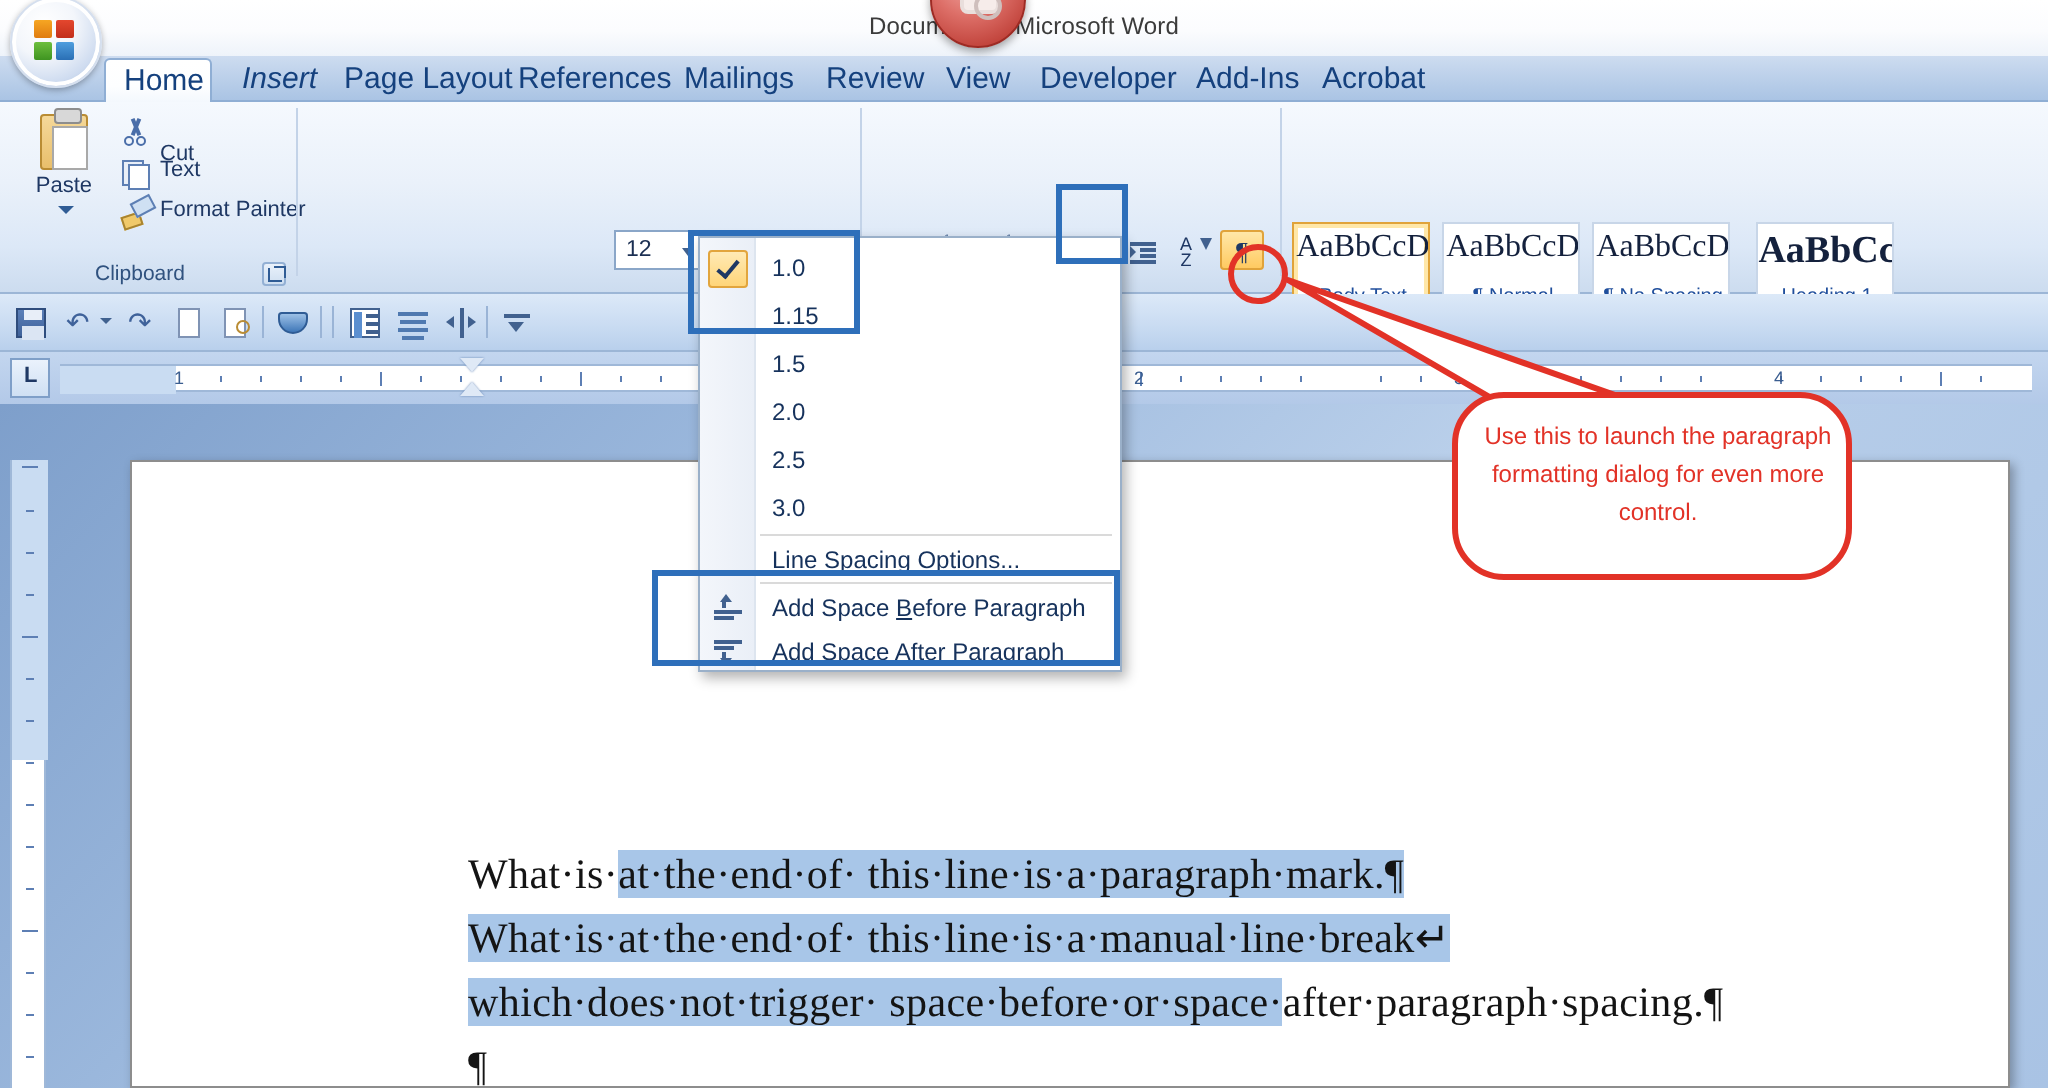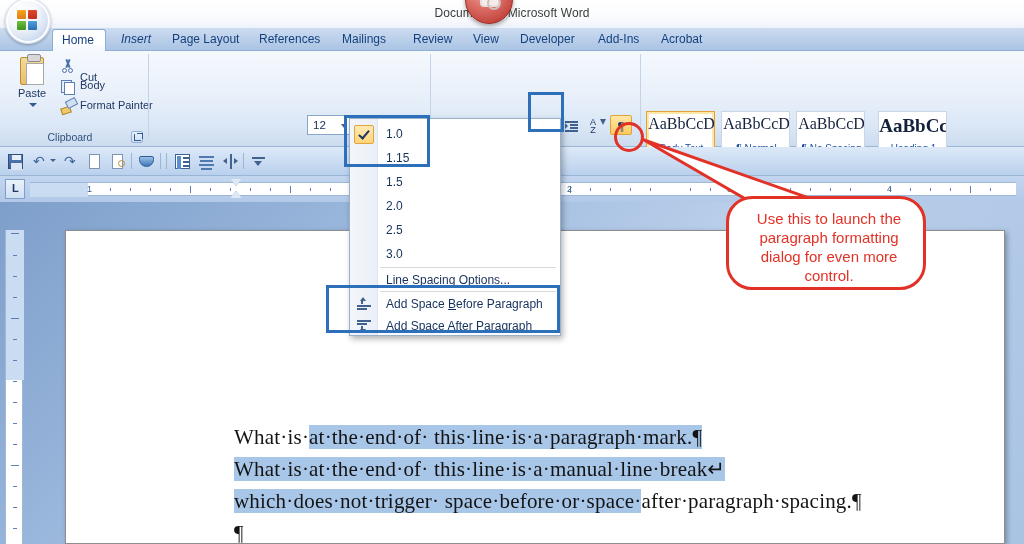--- a/index.html
+++ b/index.html
@@ -52,21 +52,21 @@
   }
 
   
   #tabstrip {
     position:absolute; left:0; top:28px; width:1024px; height:23px;
     background: linear-gradient(to bottom,#cddcf0 0%,#bcd0ea 48%,#aac4e4 100%);
     border-bottom:1px solid #8faed4;
   }
   .tab {
     position:absolute; top:1px; height:22px; line-height:21px; padding:0 9px;
-    font-size:12px; color:#15417e; cursor:default; white-space:nowrap;
+    font-size:15px; color:#15417e; cursor:default; white-space:nowrap;
   }
   .tab.active {
     background: linear-gradient(to bottom,#ffffff 0%,#fdfeff 60%,#f2f7fd 100%);
     border:1px solid #8faed4; border-bottom:none;
     border-top-left-radius:3px; border-top-right-radius:3px;
     color:#15417e; top:1px; height:23px; line-height:21px;
   }
 
   
   #ribbon {
@@ -282,21 +282,21 @@
   #red-circle{
     position:absolute; left:614px; top:122px; width:30px; height:30px;
     border:3px solid #e23227; border-radius:50%; z-index:70;
   }
   #callout{
     position:absolute; left:726px; top:196px; width:200px; height:94px;
     border:3px solid #e23227; border-radius:26px; background:#ffffff; z-index:65;
   }
   #callout-text{
     position:absolute; left:10px; top:10px; width:180px; text-align:center;
-    font-size:15px; line-height:19px; color:#e23227;
+    font-size:12px; line-height:19px; color:#e23227;
     font-family:"Liberation Sans", sans-serif;
   }
   #callout-tail{ position:absolute; left:600px; top:120px; width:360px; height:180px; z-index:64; }
 </style>
 </head>
 <body>
 
 <div id="titlebar">
   <div id="title-text">Document1  -  Microsoft Word</div>
 </div>
@@ -337,21 +337,21 @@
 
   <div class="cb-item" style="left:60px;top:6px;">
     <span class="cb-ico ico-scissors" style="left:0;top:1px;">
         <i class="scis-a"></i>
         <i class="scis-b"></i>
       </span>
     <span style="position:absolute;left:20px;margin-top:12px;">Cut</span>
   </div>
   <div class="cb-item" style="left:60px;top:26px;">
     <span class="cb-ico ico-copy" style="left:0;top:1px;"></span>
-    <span style="position:absolute;left:20px;">Body</span>
+    <span style="position:absolute;left:20px;">Text</span>
   </div>
   <div class="cb-item" style="left:60px;top:46px;">
     <span class="cb-ico ico-brush" style="left:0;top:1px;"></span>
     <span style="position:absolute;left:20px;">Format Painter</span>
   </div>
   <div class="grp-label" style="left:10px;top:80px;width:120px;">Clipboard</div>
   <div class="dlg-launcher" style="left:131px;top:80px;"></div>
   <div class="grp-sep" style="left:148px;"></div>
 
   <div id="font-size-box">

